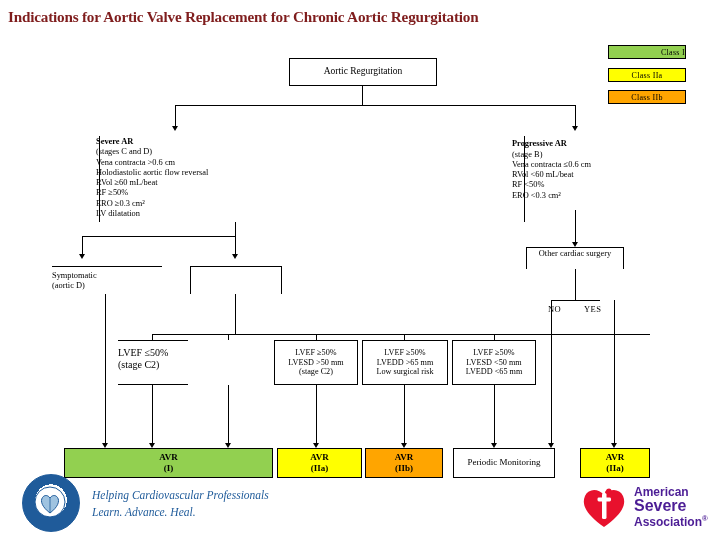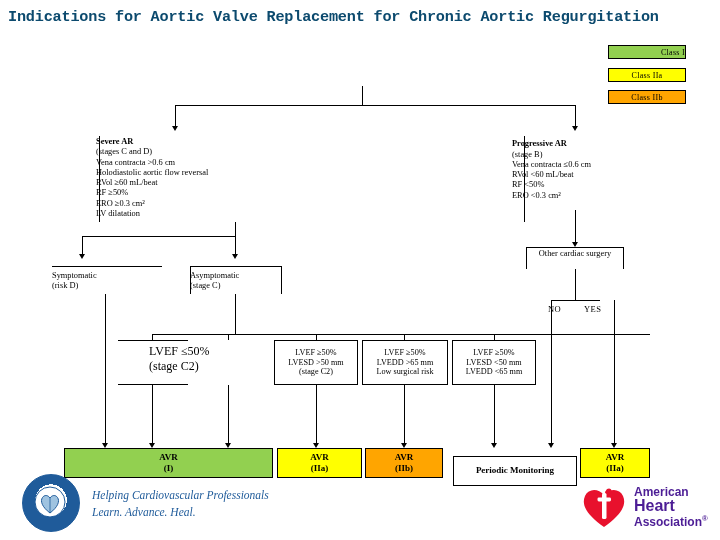--- a/index.html
+++ b/index.html
@@ -5,22 +5,22 @@
   html,body{margin:0;padding:0;}
   body{
     width:720px;height:540px;background:#ffffff;overflow:hidden;
     font-family:"Liberation Serif",serif;position:relative;
   }
   #stage{position:absolute;left:0;top:0;width:720px;height:540px;}
 
   
   .title{
     position:absolute;left:8px;top:8px;width:706px;
-    font-family:Liberation Mono, monospace;
-    font-weight:bold;font-size:15.2px;color:#0c4a6e;
+    font-family:Liberation Serif, serif;
+    font-weight:bold;font-size:15.2px;color:#7f1d1d;
     letter-spacing:-0.2px;white-space:nowrap;
   }
 
   
   .box{
     position:absolute;box-sizing:border-box;border:1px solid #000;
     background:#fff;display:flex;align-items:center;justify-content:center;
     text-align:center;color:#000;line-height:1.18;
   }
   .nobox{
@@ -71,20 +71,23 @@
   <div class="legend" style="left:608px;top:45px;width:78px;height:14px;background:#92d050;justify-content:flex-end;">
     <span>Class I</span>
   </div>
   <div class="legend" style="left:608px;top:68px;width:78px;height:14px;background:#ffff00;align-items:center;">
     <span>Class IIa</span>
   </div>
   <div class="legend" style="left:608px;top:90px;width:78px;height:14px;background:#ffa500;">
     <span>Class IIb</span>
   </div>
 
+  <div class="box" style="left:289px;top:58px;width:148px;height:28px;font-size:9.5px;">
+    <span>Aortic Regurgitation</span>
+  </div>
 
   <div class="vline" style="left:362px;top:86px;height:19px;"></div>
 
   <div class="hline" style="left:175px;top:105px;width:400px;"></div>
 
   <div class="vline" style="left:175px;top:105px;height:22px;"></div>
   <div class="arrow" style="left:172px;top:126px;"></div>
 
   <div class="vline" style="left:575px;top:105px;height:22px;"></div>
   <div class="arrow" style="left:572px;top:126px;"></div>
@@ -117,28 +120,24 @@
 
   <div class="vline" style="left:235px;top:222px;height:14px;"></div>
   <div class="hline" style="left:82px;top:236px;width:153px;"></div>
   <div class="vline" style="left:82px;top:236px;height:19px;"></div>
   <div class="arrow" style="left:79px;top:254px;"></div>
   <div class="vline" style="left:235px;top:236px;height:19px;"></div>
   <div class="arrow" style="left:232px;top:254px;"></div>
 
   <div class="nobox" style="left:52px;top:268px;width:110px;height:26px;font-size:8.4px;flex-direction:column;">
     <div>Symptomatic</div>
-    <div>(risk D)</div>
+    <div>(aortic D)</div>
   </div>
   <div class="hline" style="left:52px;top:266px;width:110px;"></div>
 
-  <div class="nobox" style="left:190px;top:268px;width:92px;height:26px;font-size:8.4px;flex-direction:column;">
-    <div>Asymptomatic</div>
-    <div>(stage C)</div>
-  </div>
   <div class="hline" style="left:190px;top:266px;width:92px;"></div>
   <div class="vline" style="left:190px;top:266px;height:28px;"></div>
   <div class="vline" style="left:281px;top:266px;height:28px;"></div>
 
   <div class="vline" style="left:235px;top:294px;height:40px;"></div>
   <div class="hline" style="left:152px;top:334px;width:498px;"></div>
 
   <div class="vline" style="left:152px;top:334px;height:6px;"></div>
   <div class="vline" style="left:228px;top:334px;height:6px;"></div>
   <div class="vline" style="left:316px;top:334px;height:6px;"></div>
@@ -157,21 +156,21 @@
 
   <div class="lbl" style="left:548px;top:304px;">NO</div>
   <div class="lbl" style="left:584px;top:304px;">YES</div>
 
   <div class="vline" style="left:551px;top:300px;height:145px;"></div>
   <div class="arrow" style="left:548px;top:443px;"></div>
 
   <div class="vline" style="left:614px;top:300px;height:145px;"></div>
   <div class="arrow" style="left:611px;top:443px;"></div>
 
-  <div class="nobox" style="left:118px;top:344px;width:70px;height:30px;font-size:12px;flex-direction:column;margin-left:31px;">
+  <div class="nobox" style="left:118px;top:344px;width:70px;height:30px;font-size:10px;flex-direction:column;">
     <div>LVEF ≤50%</div>
     <div>(stage C2)</div>
   </div>
   <div class="hline" style="left:118px;top:340px;width:70px;"></div>
   <div class="hline" style="left:118px;top:384px;width:70px;"></div>
 
 
   <div class="box" style="left:274px;top:340px;width:84px;height:45px;font-size:8.2px;flex-direction:column;border-color:#000;">
     <div>LVEF ≥50%</div>
     <div>LVESD &gt;50 mm</div>
@@ -216,21 +215,21 @@
   <div class="result" style="left:277px;top:448px;width:85px;height:30px;background:#ffff00;">
     <div>AVR</div>
     <div>(IIa)</div>
   </div>
 
   <div class="result" style="left:365px;top:448px;width:78px;height:30px;background:#ffa500;">
     <div>AVR</div>
     <div>(IIb)</div>
   </div>
 
-  <div class="result" style="left:453px;top:448px;width:124px;height:30px;background:#ffffff;font-weight:bold;margin-top:8px;">
+  <div class="result" style="left:453px;top:448px;width:102px;height:30px;background:#ffffff;font-weight:normal;">
     <div>Periodic Monitoring</div>
   </div>
 
   <div class="result" style="left:580px;top:448px;width:70px;height:30px;background:#ffff00;">
     <div>AVR</div>
     <div>(IIa)</div>
   </div>
 
   <div class="acc-seal" style="left:22px;top:474px;width:56px;height:56px;"></div>
   <svg style="position:absolute;left:34px;top:486px;width:32px;height:32px;" viewBox="0 0 32 32">
@@ -244,17 +243,17 @@
   </div>
 
   <svg style="position:absolute;left:578px;top:482px;width:52px;height:48px;" viewBox="0 0 52 48">
     <path d="M26 45 C9 33 3 23 7 14 C10.5 6.5 20 6 26 13 C32 6 41.5 6.5 45 14 C49 23 43 33 26 45 Z" fill="#e8112d"></path>
     <path d="M29 7 C33 5 35 9 32 12 C30 14 27 13 27 10 Z" fill="#e8112d"></path>
     <rect x="24" y="11" width="4.5" height="26" rx="1.6" fill="#ffffff"></rect>
     <rect x="19.5" y="15.5" width="13.5" height="4" rx="1.4" fill="#ffffff"></rect>
   </svg>
   <div class="aha-words" style="left:634px;top:486px;width:86px;">
     <div class="aha-w1">American</div>
-    <div class="aha-w2">Heart</div>
+    <div class="aha-w2">Severe</div>
     <div class="aha-w3"><span>Association</span><sup>®</sup></div>
   </div>
 
 </div>
 
 </body></html>

